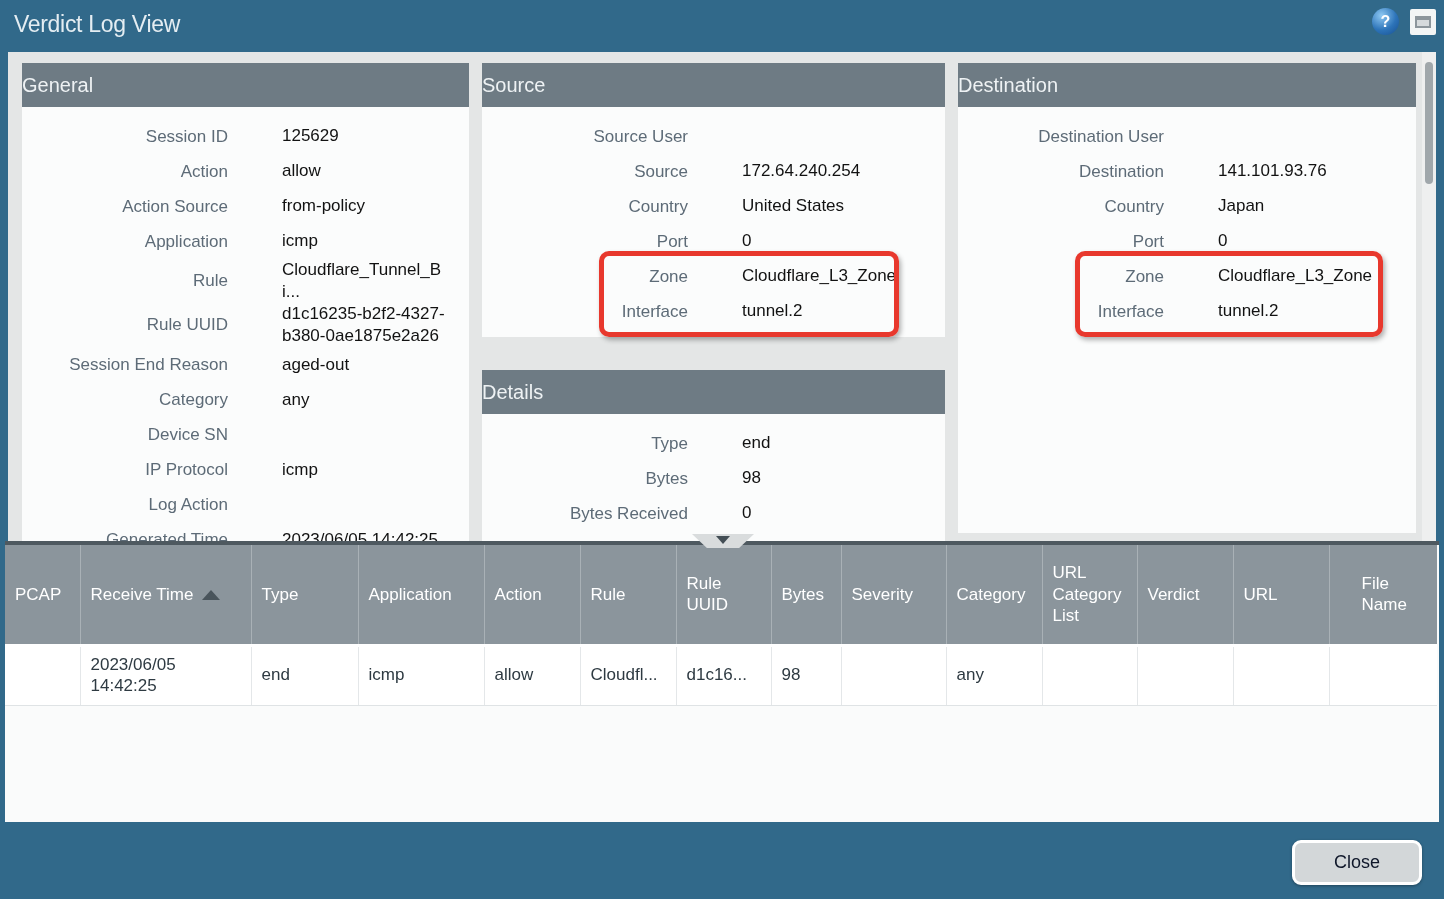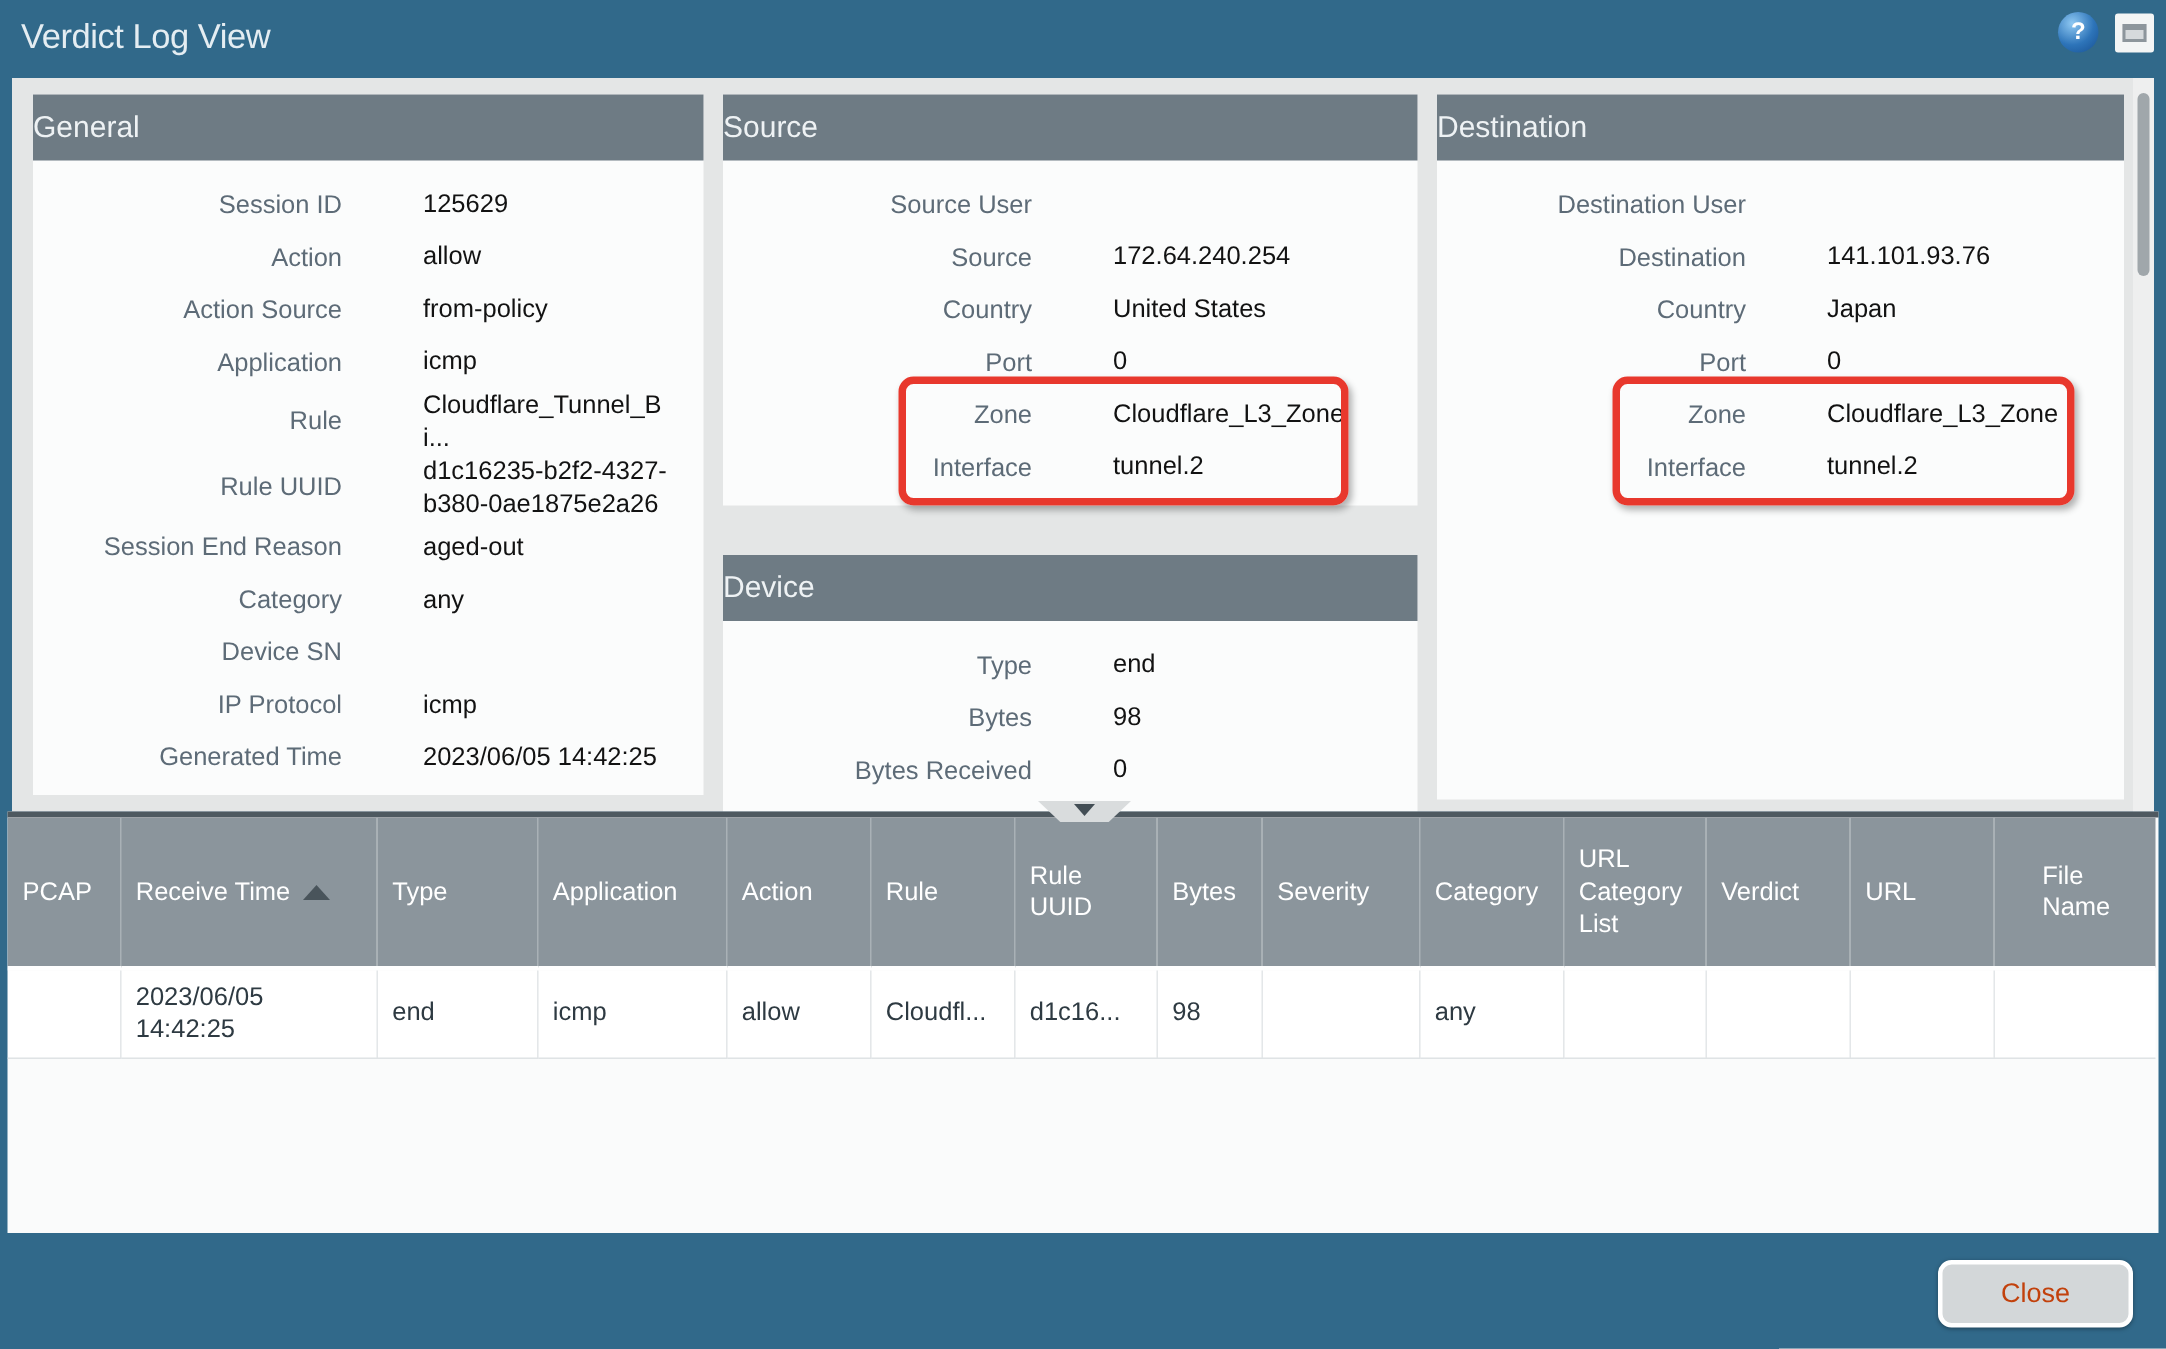--- a/index.html
+++ b/index.html
@@ -121,21 +121,21 @@
   col.c-pcap{width:75px} col.c-rtime{width:171px} col.c-type{width:107px}
   col.c-app{width:126px} col.c-action{width:96px} col.c-rule{width:96px}
   col.c-ruuid{width:95px} col.c-bytes{width:70px} col.c-sev{width:105px}
   col.c-cat{width:96px} col.c-ucl{width:95px} col.c-verdict{width:96px}
   col.c-url{width:96px} col.c-fname{width:108px}
 
   
   .close-button {
     position: absolute; right: 22px; top: 840px; width: 130px; height: 45px;
     background: #d3d7d9; border: 3px solid #ffffff; border-radius: 9px;
-    font-size: 18px; color: #c2410c;
+    font-size: 18px; color: #0f172a;
     display: flex; align-items: center; justify-content: center;
     cursor: pointer; box-shadow: 0 1px 3px rgba(0,0,0,0.35);
     font-family: "Liberation Sans", sans-serif;
   }
 </style>
 </head>
 <body>
 
 <div class="titlebar">
   <div class="dialog-title">Verdict Log View</div>
@@ -184,20 +184,24 @@
       </div>
       <div class="prow">
         <span class="plabel">Device SN</span>
         <span class="pvalue"></span>
       </div>
       <div class="prow">
         <span class="plabel">IP Protocol</span>
         <span class="pvalue">icmp</span>
       </div>
       <div class="prow">
+        <span class="plabel">Log Action</span>
+        <span class="pvalue"></span>
+      </div>
+      <div class="prow">
         <span class="plabel">Generated Time</span>
         <span class="pvalue">2023/06/05 14:42:25</span>
       </div>
     </div>
   </div>
 
   <div class="panel" id="panel-source">
     <div class="panel-header">Source</div>
     <div class="panel-body">
       <div class="prow">
@@ -222,21 +226,21 @@
       </div>
       <div class="prow">
         <span class="plabel">Interface</span>
         <span class="pvalue">tunnel.2</span>
       </div>
     </div>
     <div class="red-box"></div>
   </div>
 
   <div class="panel" id="panel-details">
-    <div class="panel-header">Device</div>
+    <div class="panel-header">Details</div>
     <div class="panel-body">
       <div class="prow">
         <span class="plabel">Type</span>
         <span class="pvalue">end</span>
       </div>
       <div class="prow">
         <span class="plabel">Bytes</span>
         <span class="pvalue">98</span>
       </div>
       <div class="prow">

